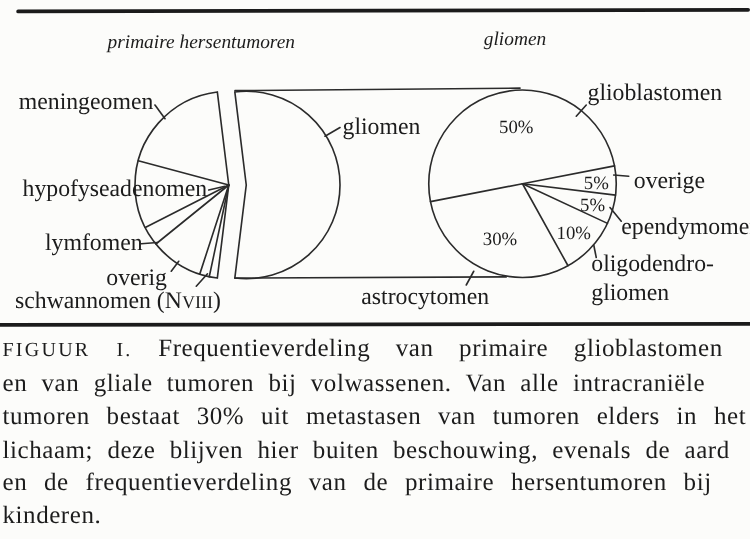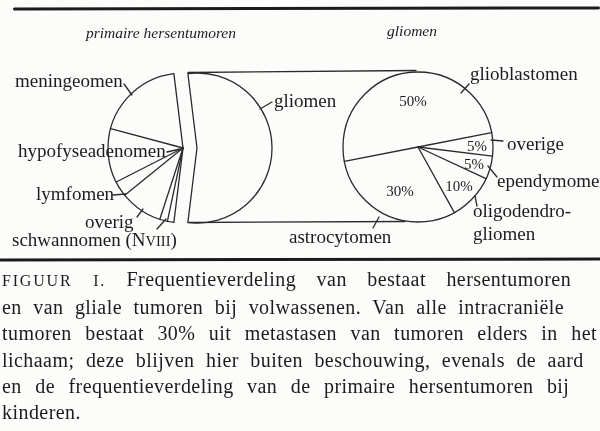--- a/index.html
+++ b/index.html
@@ -92,19 +92,19 @@
   <text class="pct" x="413" y="106">50%</text>
   <text class="pct" x="477" y="151">5%</text>
   <text class="pct" x="474" y="169">5%</text>
   <text class="pct" x="459" y="191">10%</text>
   <text class="pct" x="400" y="196">30%</text>
 </svg>
 
 <div id="mid-rule" class="rule"></div>
 
 <div id="caption">
-  <div class="cap-line ws1"><span id="figuur-label">FIGUUR I.</span> <span>Frequentieverdeling van bestaat hersentumoren</span></div>
+  <div class="cap-line ws1"><span id="figuur-label">FIGUUR I.</span> <span>Frequentieverdeling van primaire glioblastomen</span></div>
   <div class="cap-line ws2">en van gliale tumoren bij volwassenen. Van alle intracraniële</div>
   <div class="cap-line ws3">tumoren bestaat 30% uit metastasen van tumoren elders in het</div>
   <div class="cap-line ws4">lichaam; deze blijven hier buiten beschouwing, evenals de aard</div>
   <div class="cap-line ws5">en de frequentieverdeling van de primaire hersentumoren bij</div>
   <div class="cap-line">kinderen.</div>
 </div>
 
 </body></html>

